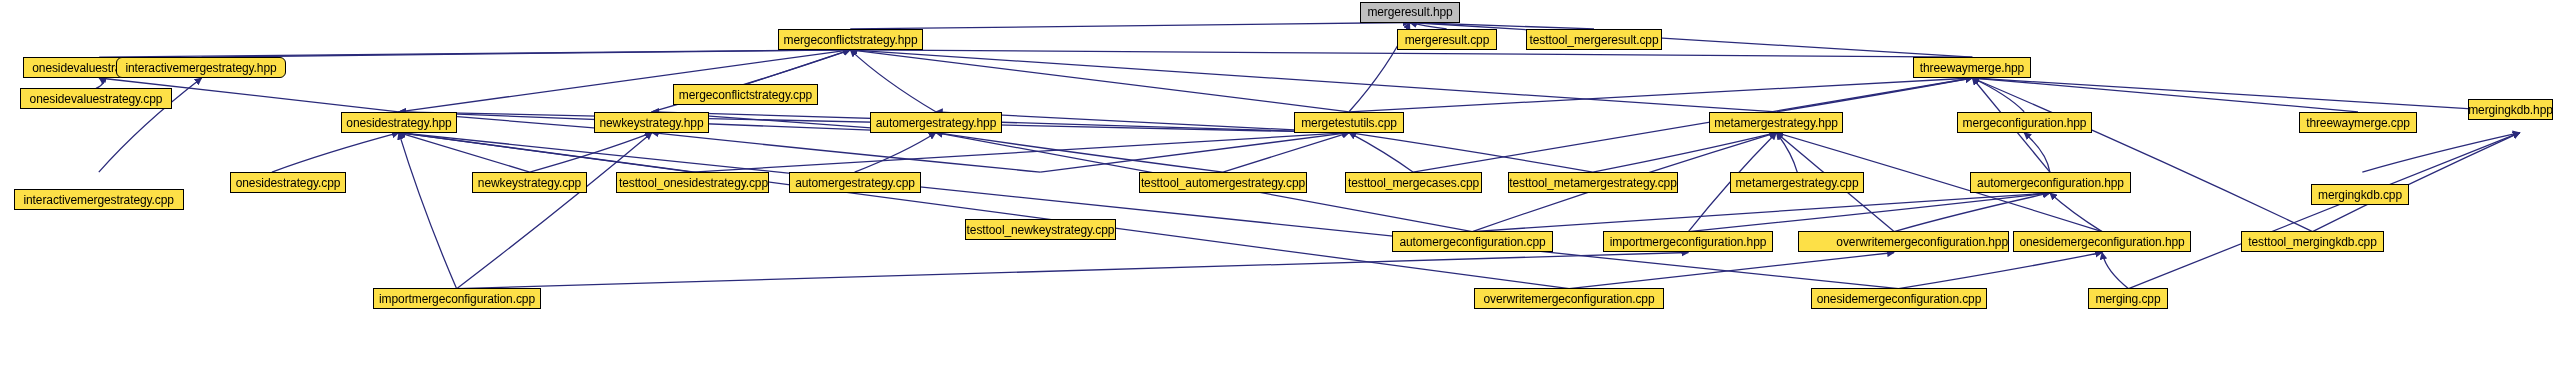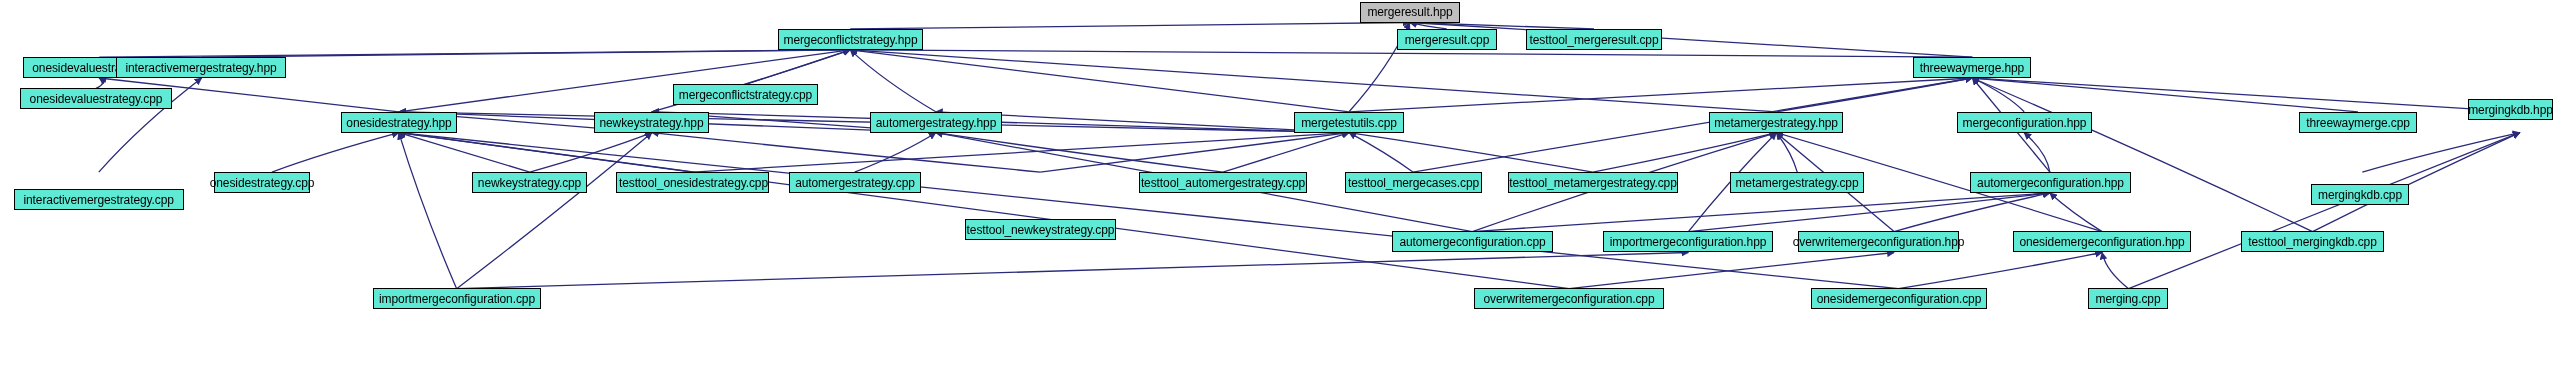--- a/index.html
+++ b/index.html
@@ -10,21 +10,21 @@
     background:#ffffff;
     font-family:"Liberation Sans", sans-serif;
     overflow:hidden;
     padding-left:45px;
   }
   #edges{position:absolute;left:0;top:0;width:2576px;height:390px;}
   .node{
     position:absolute;
     box-sizing:border-box;
     border:0.8px solid #000000;
-    background:#5eead4;
+    background:#fde047;
     color:#000000;
     font-size:12px;
     line-height:1;
     display:flex;
     align-items:center;
     justify-content:center;
     white-space:nowrap;
     height:21px;
     letter-spacing:-0.1px;
     z-index:5;
@@ -122,21 +122,21 @@
       </div>
       <div class="node" style="left: 1397px; top: 29px; width: 100px;">
         <span>mergeresult.cpp</span>
       </div>
       <div class="node" style="left: 1526px; top: 29px; width: 136px;">
         <span>testtool_mergeresult.cpp</span>
       </div>
       <div class="node" style="left: 23px; top: 57px; width: 152px;">
         <span>onesidevaluestrategy.hpp</span>
       </div>
-      <div class="node" style="left: 116px; top: 57px; width: 170px;">
+      <div class="node" style="left: 116px; top: 57px; width: 170px; border-radius: 6px;">
         <span>interactivemergestrategy.hpp</span>
       </div>
       <div class="node" style="left: 1913px; top: 57px; width: 118px;">
         <span>threewaymerge.hpp</span>
       </div>
       <div class="node" style="left: 673px; top: 84px; width: 145px;">
         <span>mergeconflictstrategy.cpp</span>
       </div>
       <div class="node" style="left: 20px; top: 88px; width: 152px;">
         <span>onesidevaluestrategy.cpp</span>
@@ -161,21 +161,21 @@
       </div>
       <div class="node" style="left: 2299px; top: 112px; width: 118px;">
         <span>threewaymerge.cpp</span>
       </div>
       <div class="node" style="left: 2468px; top: 99px; width: 85px;">
         <span>mergingkdb.hpp</span>
       </div>
       <div class="node" style="left: 13.7px; top: 172px; width: 170px; margin-top: 17px;">
         <span>interactivemergestrategy.cpp</span>
       </div>
-      <div class="node" style="left: 214px; top: 172px; width: 96px;">
+      <div class="node" style="left: 230px; top: 172px; width: 116px;">
         <span>onesidestrategy.cpp</span>
       </div>
       <div class="node" style="left: 472px; top: 172px; width: 115px;">
         <span>newkeystrategy.cpp</span>
       </div>
       <div class="node" style="left: 616px; top: 172px; width: 153px; justify-content: flex-end;">
         <span>testtool_onesidestrategy.cpp</span>
       </div>
       <div class="node" style="left: 789px; top: 172px; width: 132px;">
         <span>automergestrategy.cpp</span>
@@ -200,21 +200,21 @@
       </div>
       <div class="node" style="left: 2311px; top: 184px; width: 98px;">
         <span>mergingkdb.cpp</span>
       </div>
       <div class="node" style="left: 1392px; top: 231px; width: 161px;">
         <span>automergeconfiguration.cpp</span>
       </div>
       <div class="node" style="left: 1603px; top: 231px; width: 170px;">
         <span>importmergeconfiguration.hpp</span>
       </div>
-      <div class="node" style="left: 1798px; top: 231px; width: 161px;">
+      <div class="node" style="left: 1798px; top: 231px; width: 211px; justify-content: flex-end;">
         <span>overwritemergeconfiguration.hpp</span>
       </div>
       <div class="node" style="left: 2013px; top: 231px; width: 178px;">
         <span>onesidemergeconfiguration.hpp</span>
       </div>
       <div class="node" style="left: 2241px; top: 231px; width: 143px;">
         <span>testtool_mergingkdb.cpp</span>
       </div>
       <div class="node" style="left: 373px; top: 288px; width: 168px;">
         <span>importmergeconfiguration.cpp</span>

